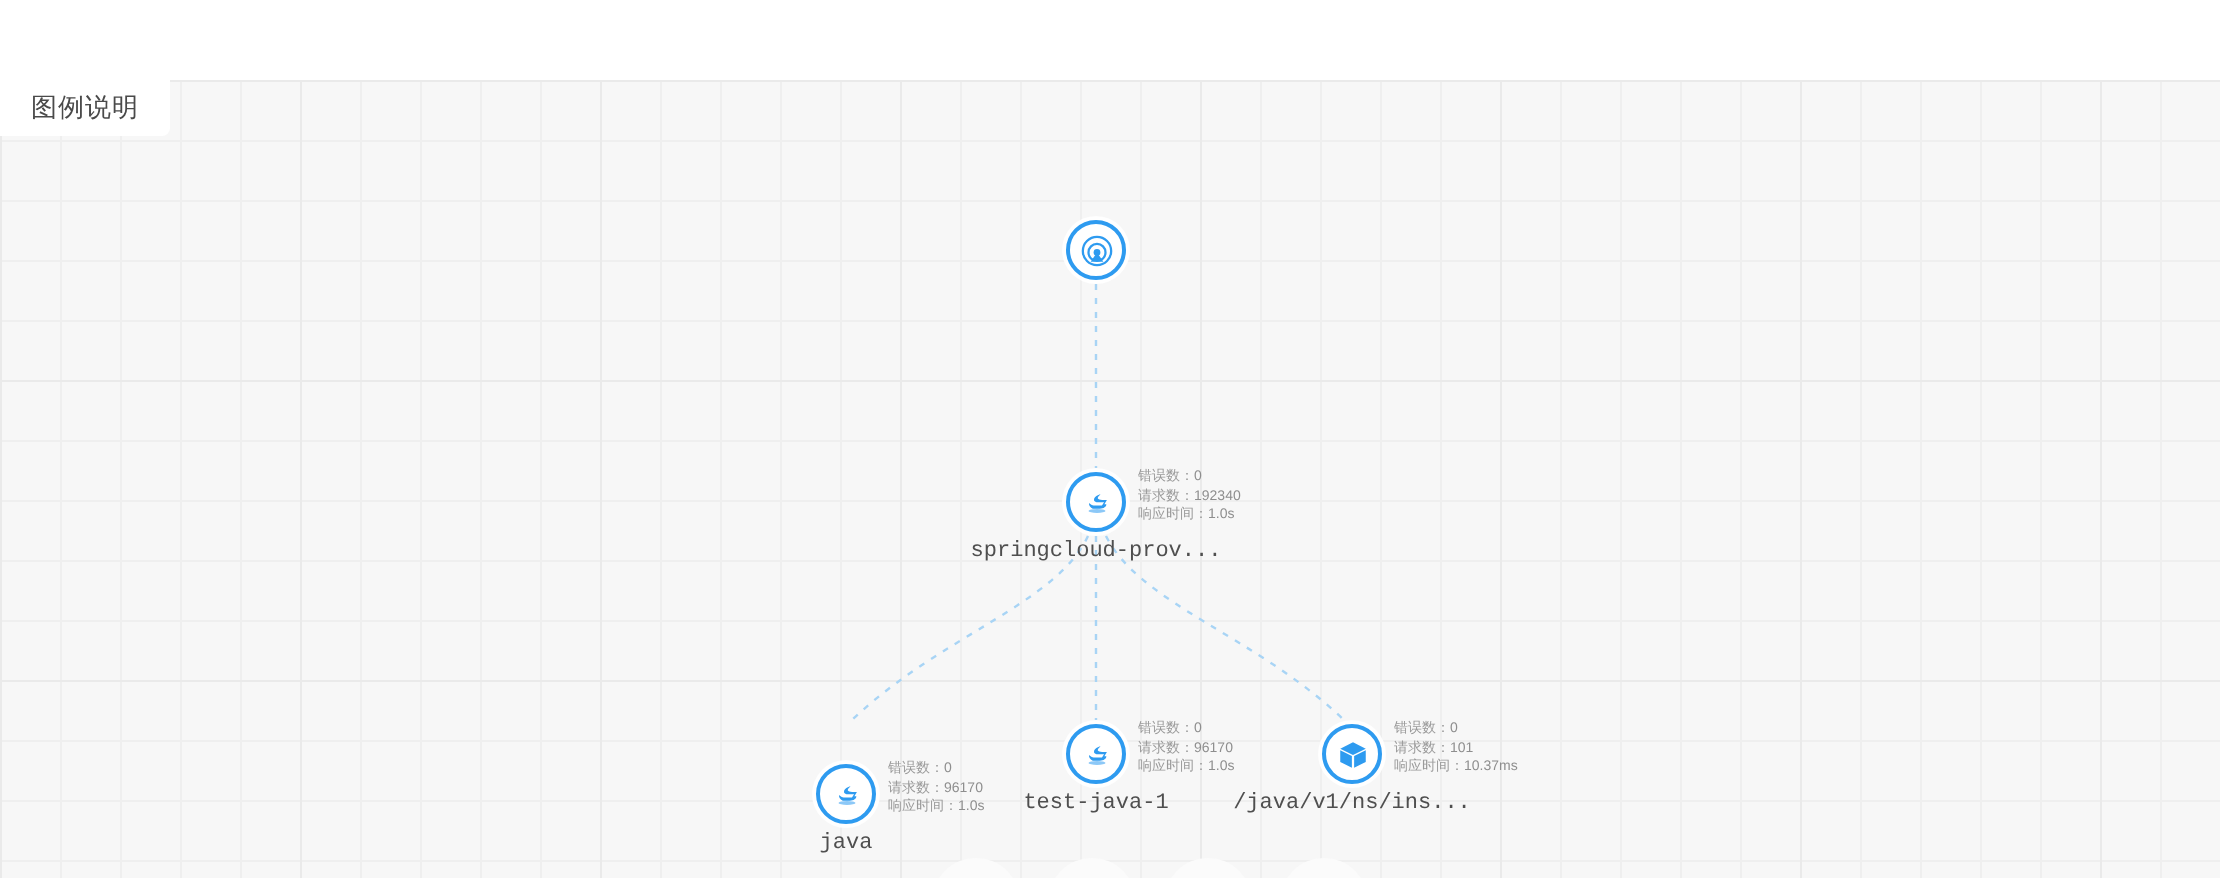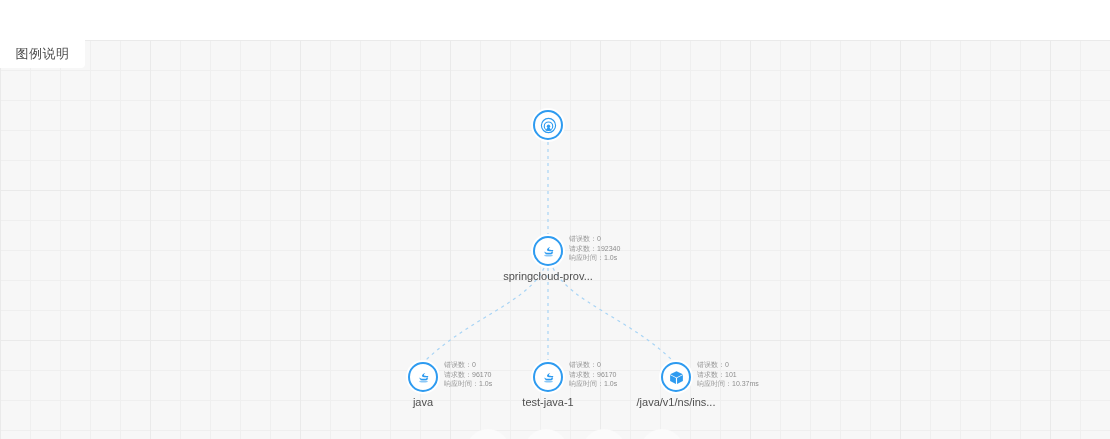--- a/index.html
+++ b/index.html
@@ -80,20 +80,21 @@
   .node-circle svg { display: block; }
 
   .node-label {
     position: absolute;
     top: 34px;
     left: 50%;
     transform: translateX(-50%);
     white-space: nowrap;
     font-size: 11px;
     color: #4f4f4f;
+    font-family: Liberation Mono, monospace;
   }
 
   .node-stats {
     position: absolute;
     left: 36px;
     top: -2px;
     white-space: nowrap;
     line-height: 9.5px;
   }
   .stat-line {
@@ -170,21 +171,21 @@
       </span>
     </div>
     <div class="node-stats">
       <div class="stat-line"><span>错误数：</span><span class="sv">0</span></div>
       <div class="stat-line"><span>请求数：</span><span class="sv">192340</span></div>
       <div class="stat-line"><span>响应时间：</span><span class="sv">1.0s</span></div>
     </div>
     <div class="node-label">springcloud-prov...</div>
   </div>
 
-  <div class="node" style="left:408px; top:322px; width:30px; height:30px;">
+  <div class="node" style="left:408px; top:342px; width:30px; height:30px;">
     <div class="node-circle">
       <span>
         <svg width="17" height="17" viewBox="0 0 24 24">
           <path d="M9 16 C7 15 6 13.5 6.5 12 C7.3 13.2 9 13.8 11 13.8 L15.5 13.8 L17 11.5 L13 11.5 C11 11.5 9.6 10.8 9.9 9.3 C10.2 7.6 12.5 6.3 14.5 5.8 C13.4 7 12.2 8 12.6 8.9 C12.9 9.6 14.2 9.8 15.6 9.8 L19 9.8 L17.2 12.9 L18.6 12.9 C18.6 14.6 16.8 16 14 16 Z" fill="#2e9bf0"></path>
           <ellipse cx="12" cy="17.6" rx="6" ry="1.4" fill="#2e9bf0" opacity=".55"></ellipse>
         </svg>
       </span>
     </div>
     <div class="node-stats">
       <div class="stat-line"><span>错误数：</span><span class="sv">0</span></div>

